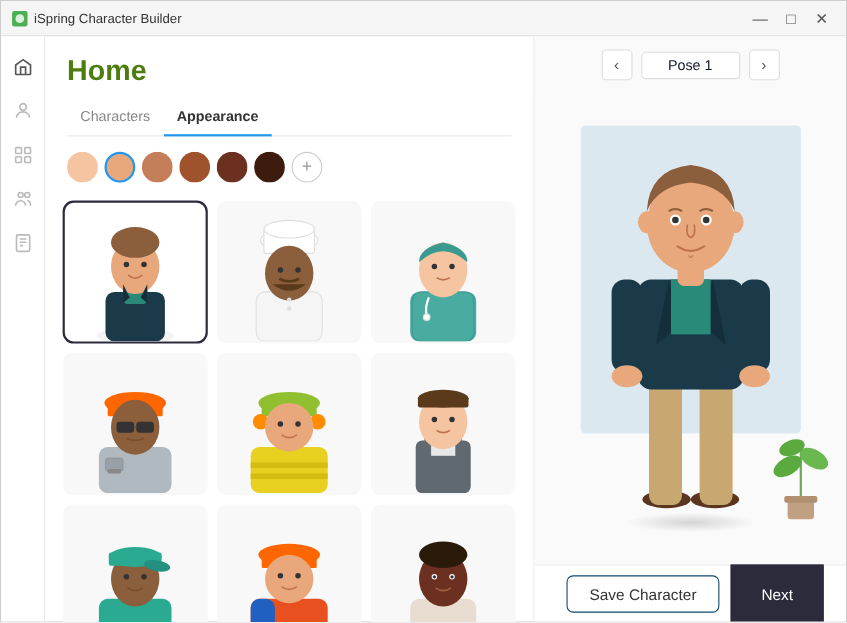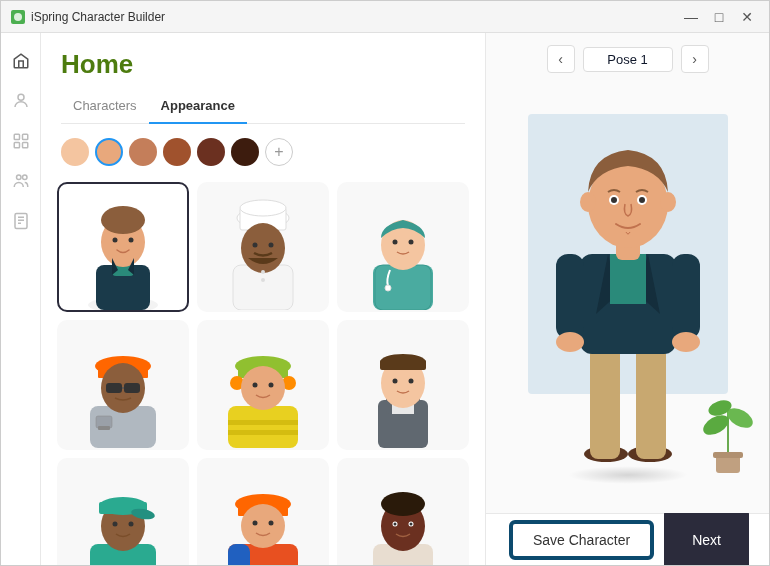--- a/index.html
+++ b/index.html
@@ -54,21 +54,21 @@
     .right-panel { flex: 1; display: flex; flex-direction: column; background: #fafafa; }
     .pose-nav { display: flex; align-items: center; justify-content: center; gap: 8px; padding: 12px; flex-shrink: 0; }
     .pose-nav-btn { width: 28px; height: 28px; border: 1px solid #ddd; background: #fff; border-radius: 4px; display: flex; align-items: center; justify-content: center; cursor: pointer; color: #555; font-size: 14px; }
     .pose-label { border: 1px solid #ddd; background: #fff; border-radius: 4px; padding: 4px 20px; font-size: 13px; color: #0f172a; min-width: 90px; text-align: center; }
 
     
     .char-preview { flex: 1; display: flex; align-items: center; justify-content: center; background: #fafafa; position: relative; overflow: hidden; }
 
     
     .bottom-bar { height: 52px; background: #fff; border-top: 1px solid #e8e8e8; display: flex; align-items: center; justify-content: flex-end; padding: 0 20px; gap: 10px; flex-shrink: 0; }
-    .btn-save { padding: 8px 20px; background: #fff; border: 4px solid #0c4a6e; border-radius: 6px; font-size: 14px; cursor: pointer; color: #333; }
+    .btn-save { padding: 8px 20px; background: #fff; border: 1px solid #0c4a6e; border-radius: 6px; font-size: 14px; cursor: pointer; color: #333; }
     .btn-next { padding: 24px 28px; background: #2b2b3b; border: none; border-radius: 6px; font-size: 14px; cursor: pointer; color: #fff; }
 
     
     .preview-bg { width: 260px; height: 370px; position: relative; display: flex; align-items: flex-end; justify-content: center; }
     .preview-bg-rect1 { position: absolute; top: 0; left: 30px; width: 200px; height: 280px; background: #dce8f0; border-radius: 4px; }
     .preview-shadow { position: absolute; bottom: 0; left: 50%; transform: translateX(-50%); width: 120px; height: 18px; background: radial-gradient(ellipse, rgba(0,0,0,0.15) 0%, transparent 70%); border-radius: 50%; }
     .plant { position: absolute; bottom: 0; right: 0; }
 
   </style>
 </head>

